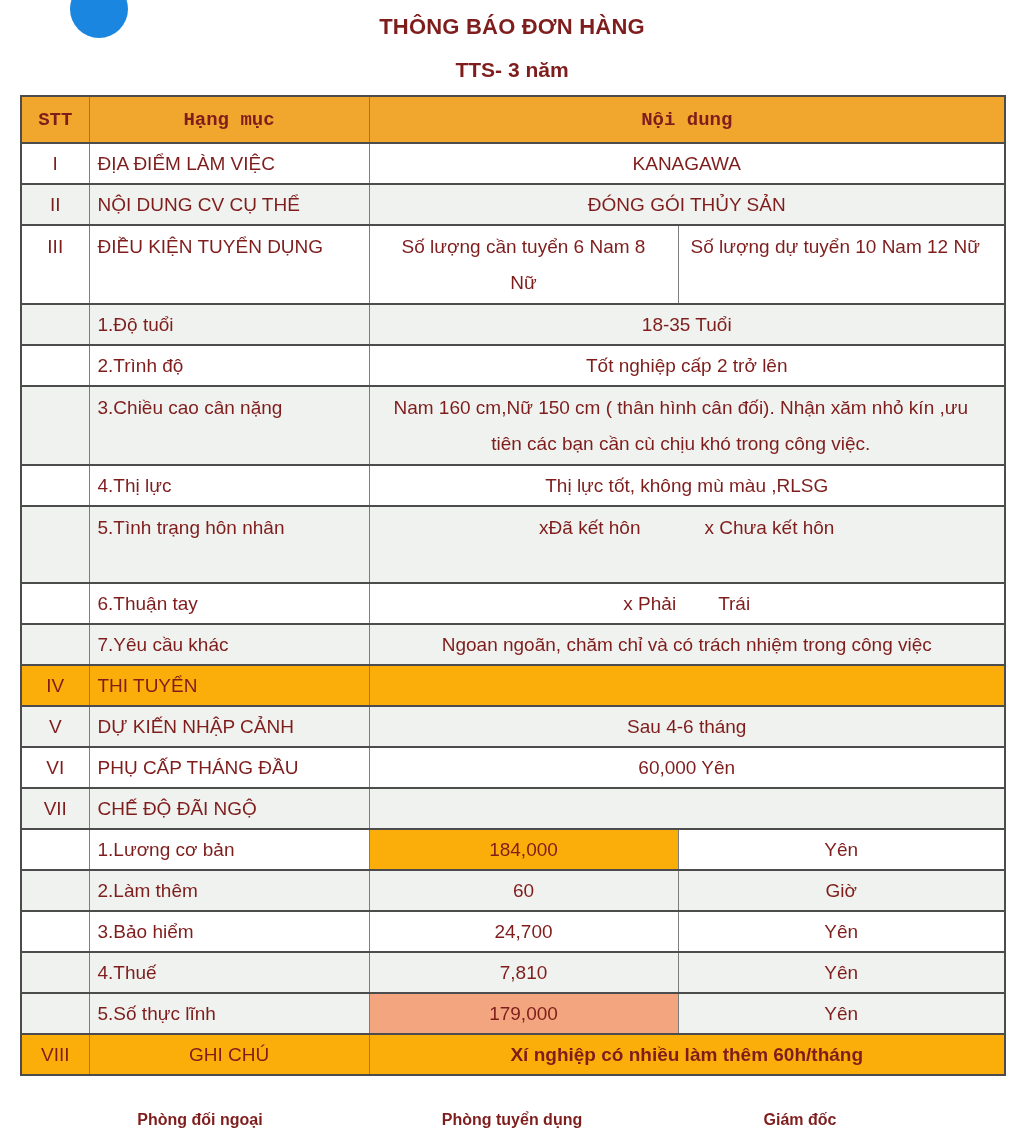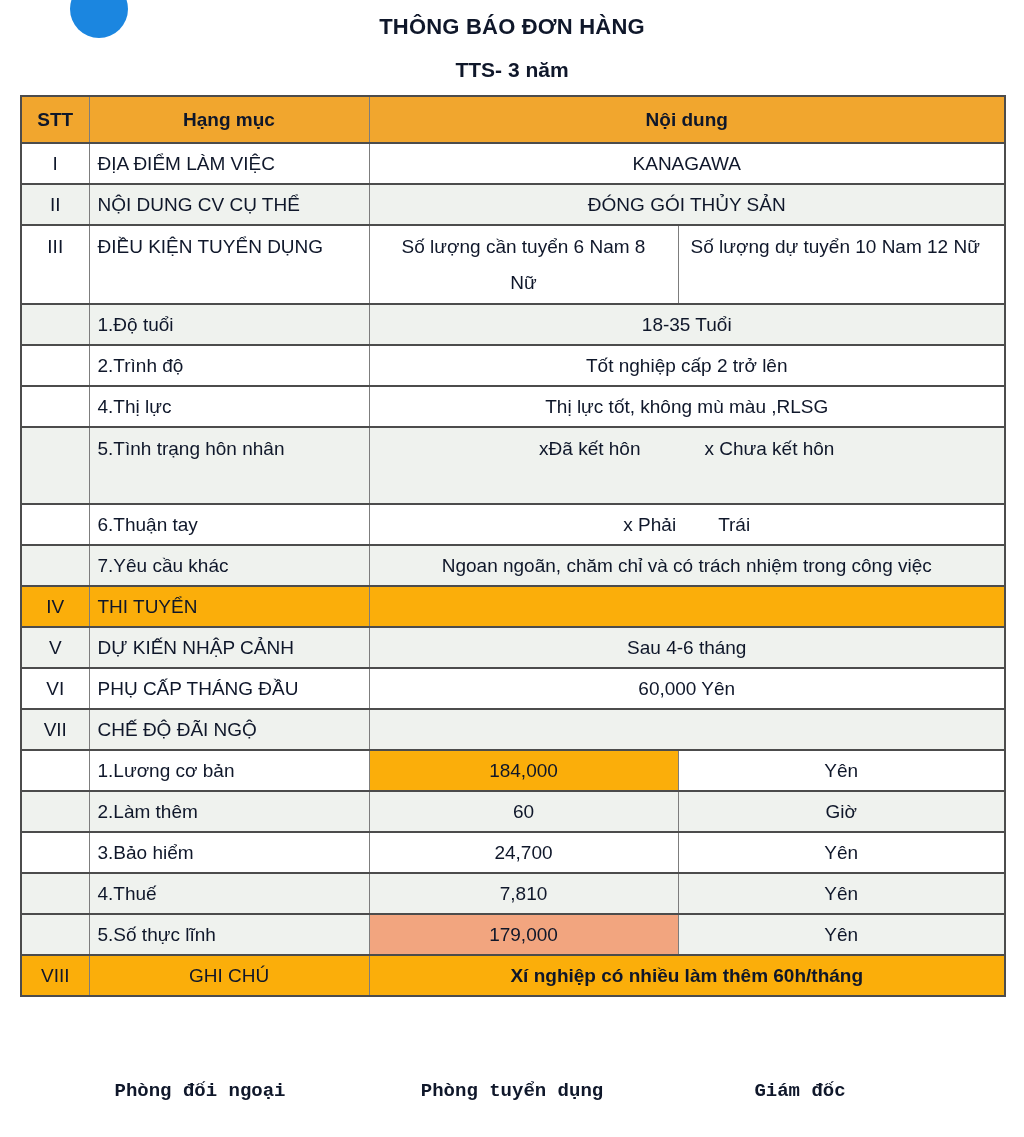--- a/index.html
+++ b/index.html
@@ -1,17 +1,17 @@
 <!DOCTYPE html>
 <html><head>
 <meta charset="utf-8">
 <style>
   html,body{margin:0;padding:0;background:#fff;}
   .page{position:relative;width:1024px;height:1137px;background:#fff;overflow:hidden;
-        font-family:"Liberation Sans",sans-serif;color:#0f172a;}
+        font-family:"Liberation Sans",sans-serif;color:#7f1d1d;}
   .logo{position:absolute;left:70px;top:-20px;width:58px;height:58px;border-radius:50%;}
   .title{position:absolute;left:0;top:14px;width:100%;text-align:center;
          font-size:22px;font-weight:700;letter-spacing:.2px;}
   .subtitle{position:absolute;left:0;top:58px;width:100%;text-align:center;
             font-size:21px;font-weight:700;}
   table.doc{position:absolute;left:20px;top:95px;width:984px;border-collapse:collapse;
             table-layout:fixed;border:2px solid #4c4c4c;}
   td{border-left:1px solid #7d7d7d;border-right:1px solid #7d7d7d;
      border-top:2px solid #4c4c4c;border-bottom:2px solid #4c4c4c;
      font-size:19px;padding:2px 8px;vertical-align:middle;overflow:hidden;}
@@ -23,43 +23,43 @@
   td.ind{padding-right:30px;}
   td.ctr{text-align:center;}
   td.top{vertical-align:top;padding-top:3px;line-height:36px;}
   td.pad18{padding-left:18px;padding-right:18px;}
   td.pad24{padding-left:12px;padding-right:24px;}
   .hdr td{font-weight:700;text-align:center;}
   .bold{font-weight:700;}
   .xflex{display:flex;justify-content:center;align-items:flex-start;}
   .gap60{gap:64px;}
   .gap75{gap:42px;}
-  .footer-sig{position:absolute;top:1080px;transform:translateX(-50%);
-              font-size:19px;font-weight:700;white-space:nowrap;font-family:Liberation Mono, monospace;}
+  .footer-sig{position:absolute;top:1111px;transform:translateX(-50%);
+              font-size:16px;font-weight:700;white-space:nowrap;}
 </style>
 </head>
 <body>
 
 <div class="page">
 
   <div class="logo" style="background:#1B86E0;"></div>
 
   <div class="title">THÔNG BÁO ĐƠN HÀNG</div>
   <div class="subtitle">TTS- 3 năm</div>
 
   <table class="doc">
     <colgroup>
       <col style="width:68px">
         <col style="width:280px">
         <col style="width:309px">
         <col style="width:327px">
     </colgroup>
 
     <tbody>
-        <tr class="hdr r45" style="background:#F1A62E;">
+        <tr class="hdr r45" style="background:#F1A62E;font-family:Liberation Mono, monospace;">
       <td>STT</td>
       <td>Hạng mục</td>
       <td colspan="2">Nội dung</td>
     </tr>
 
     <tr class="r39">
       <td class="stt">I</td>
       <td class="lab">ĐỊA ĐIỂM LÀM VIỆC</td>
       <td class="ctr" colspan="2">KANAGAWA</td>
     </tr>
@@ -82,20 +82,25 @@
       <td class="lab ind">1.Độ tuổi</td>
       <td class="ctr" colspan="2">18-35 Tuổi</td>
     </tr>
 
     <tr class="r39">
       <td class="stt"></td>
       <td class="lab ind">2.Trình độ</td>
       <td class="ctr" colspan="2">Tốt nghiệp cấp 2 trở lên</td>
     </tr>
 
+    <tr class="r74" style="background:#EFF2EE;">
+      <td class="stt top"></td>
+      <td class="lab ind top">3.Chiều cao cân nặng</td>
+      <td class="ctr top pad24" colspan="2">Nam 160 cm,Nữ 150 cm ( thân hình cân đối). Nhận xăm nhỏ kín ,ưu tiên các bạn cần cù chịu khó trong công việc.</td>
+    </tr>
 
     <tr class="r39">
       <td class="stt"></td>
       <td class="lab ind">4.Thị lực</td>
       <td class="ctr" colspan="2">Thị lực tốt, không mù màu ,RLSG</td>
     </tr>
 
     <tr class="r74" style="background:#EFF2EE;">
       <td class="stt top"></td>
       <td class="lab ind top">5.Tình trạng hôn nhân</td>

